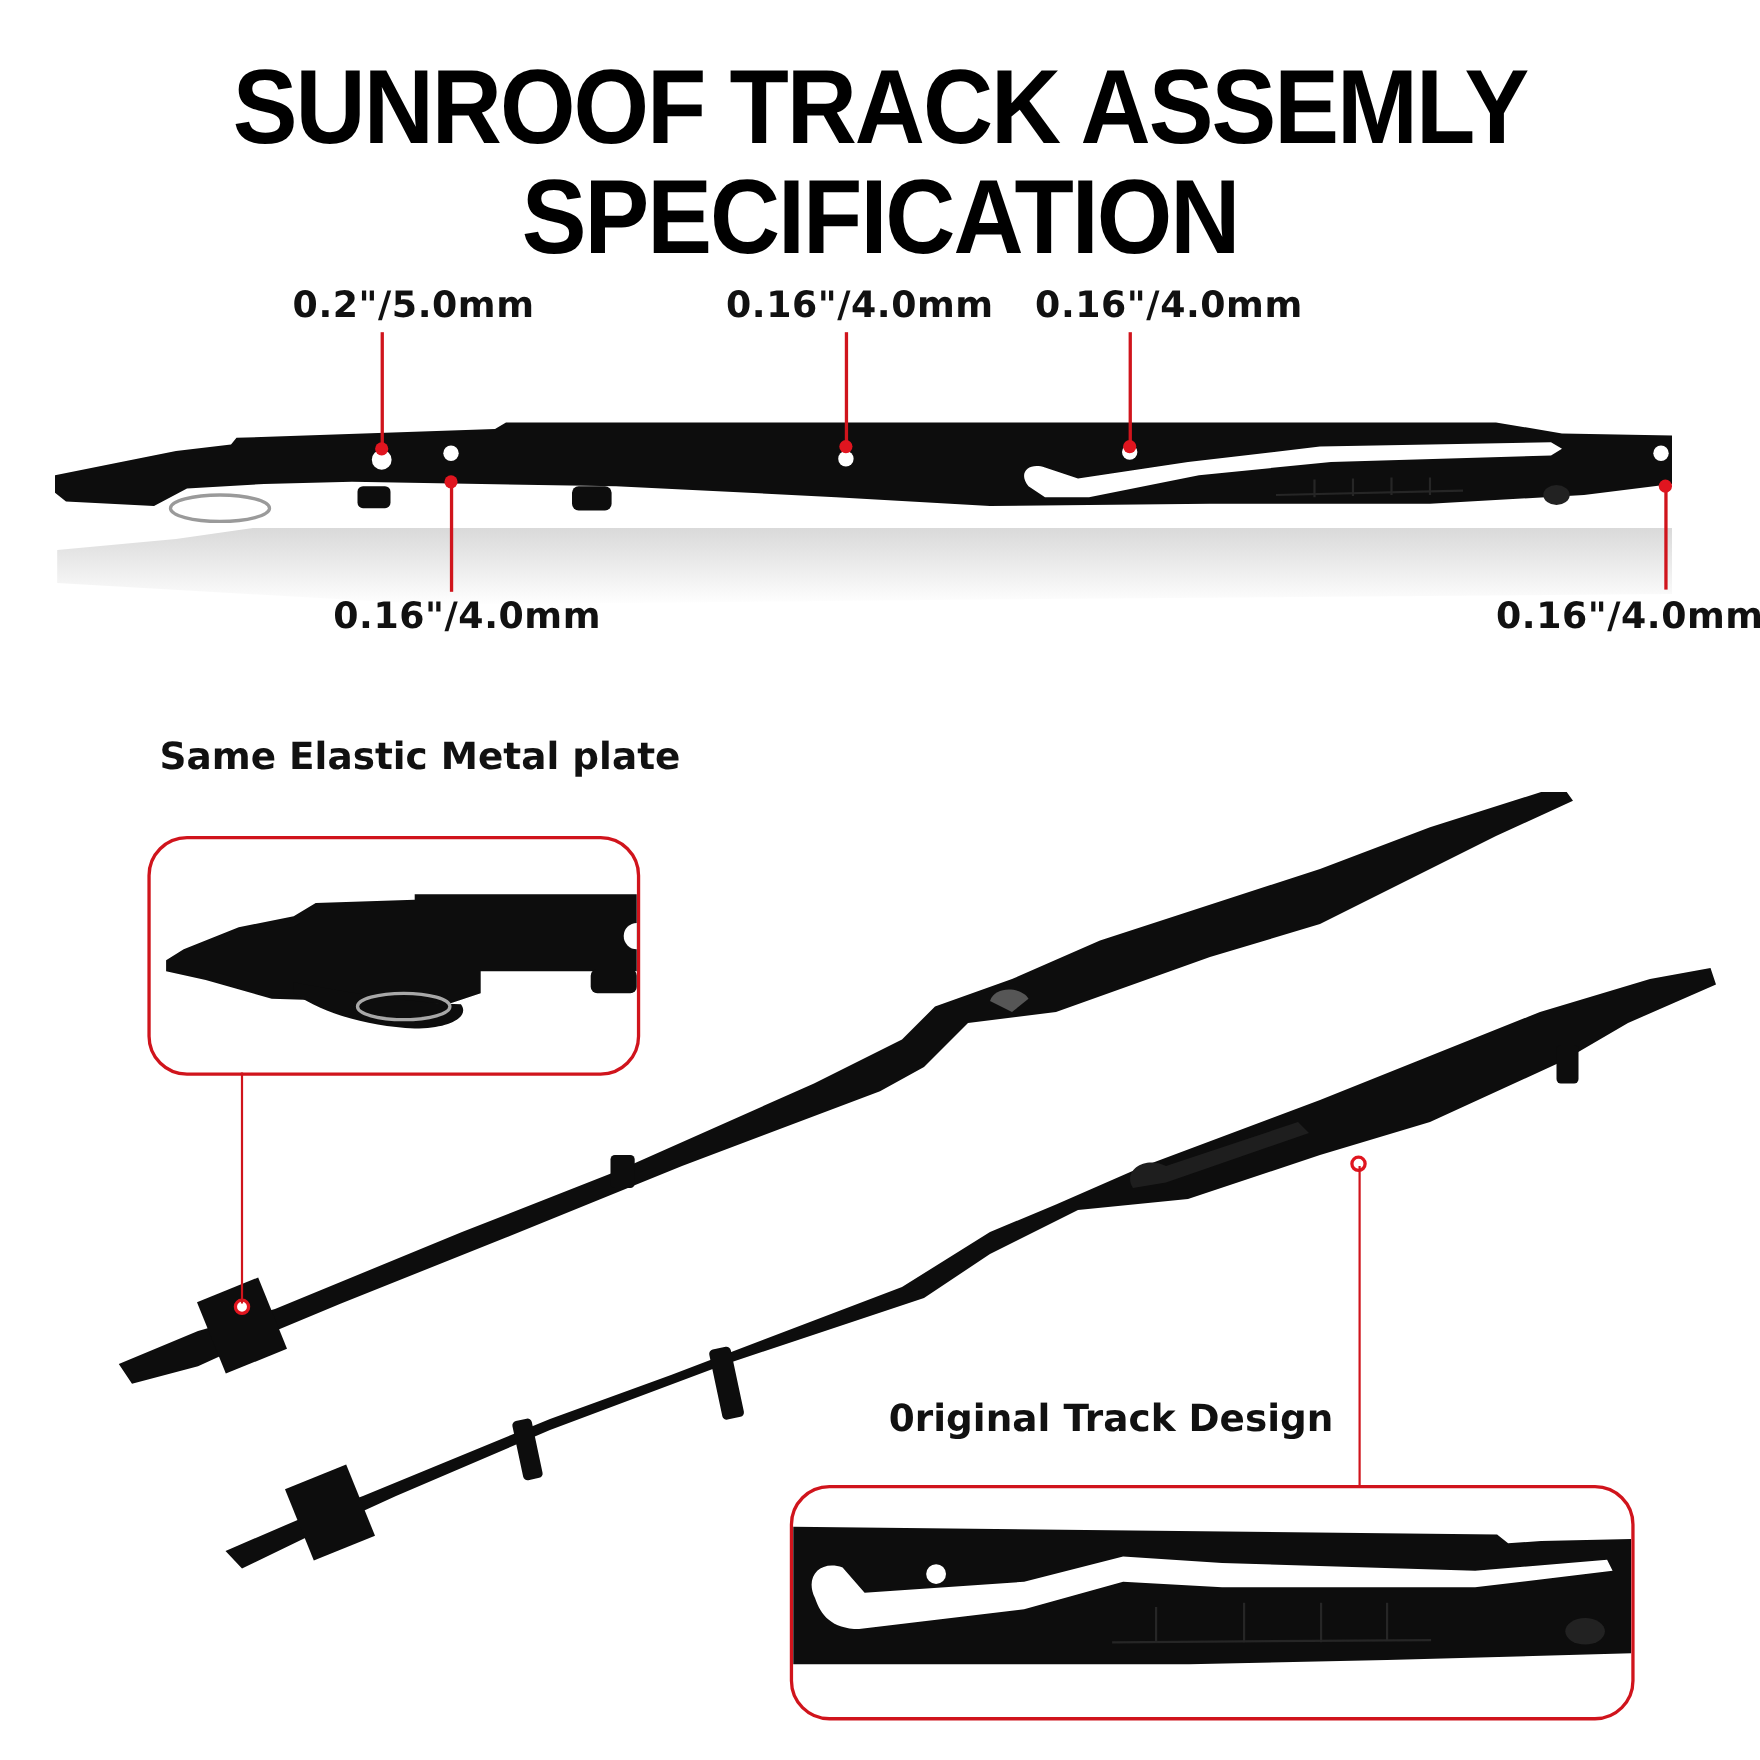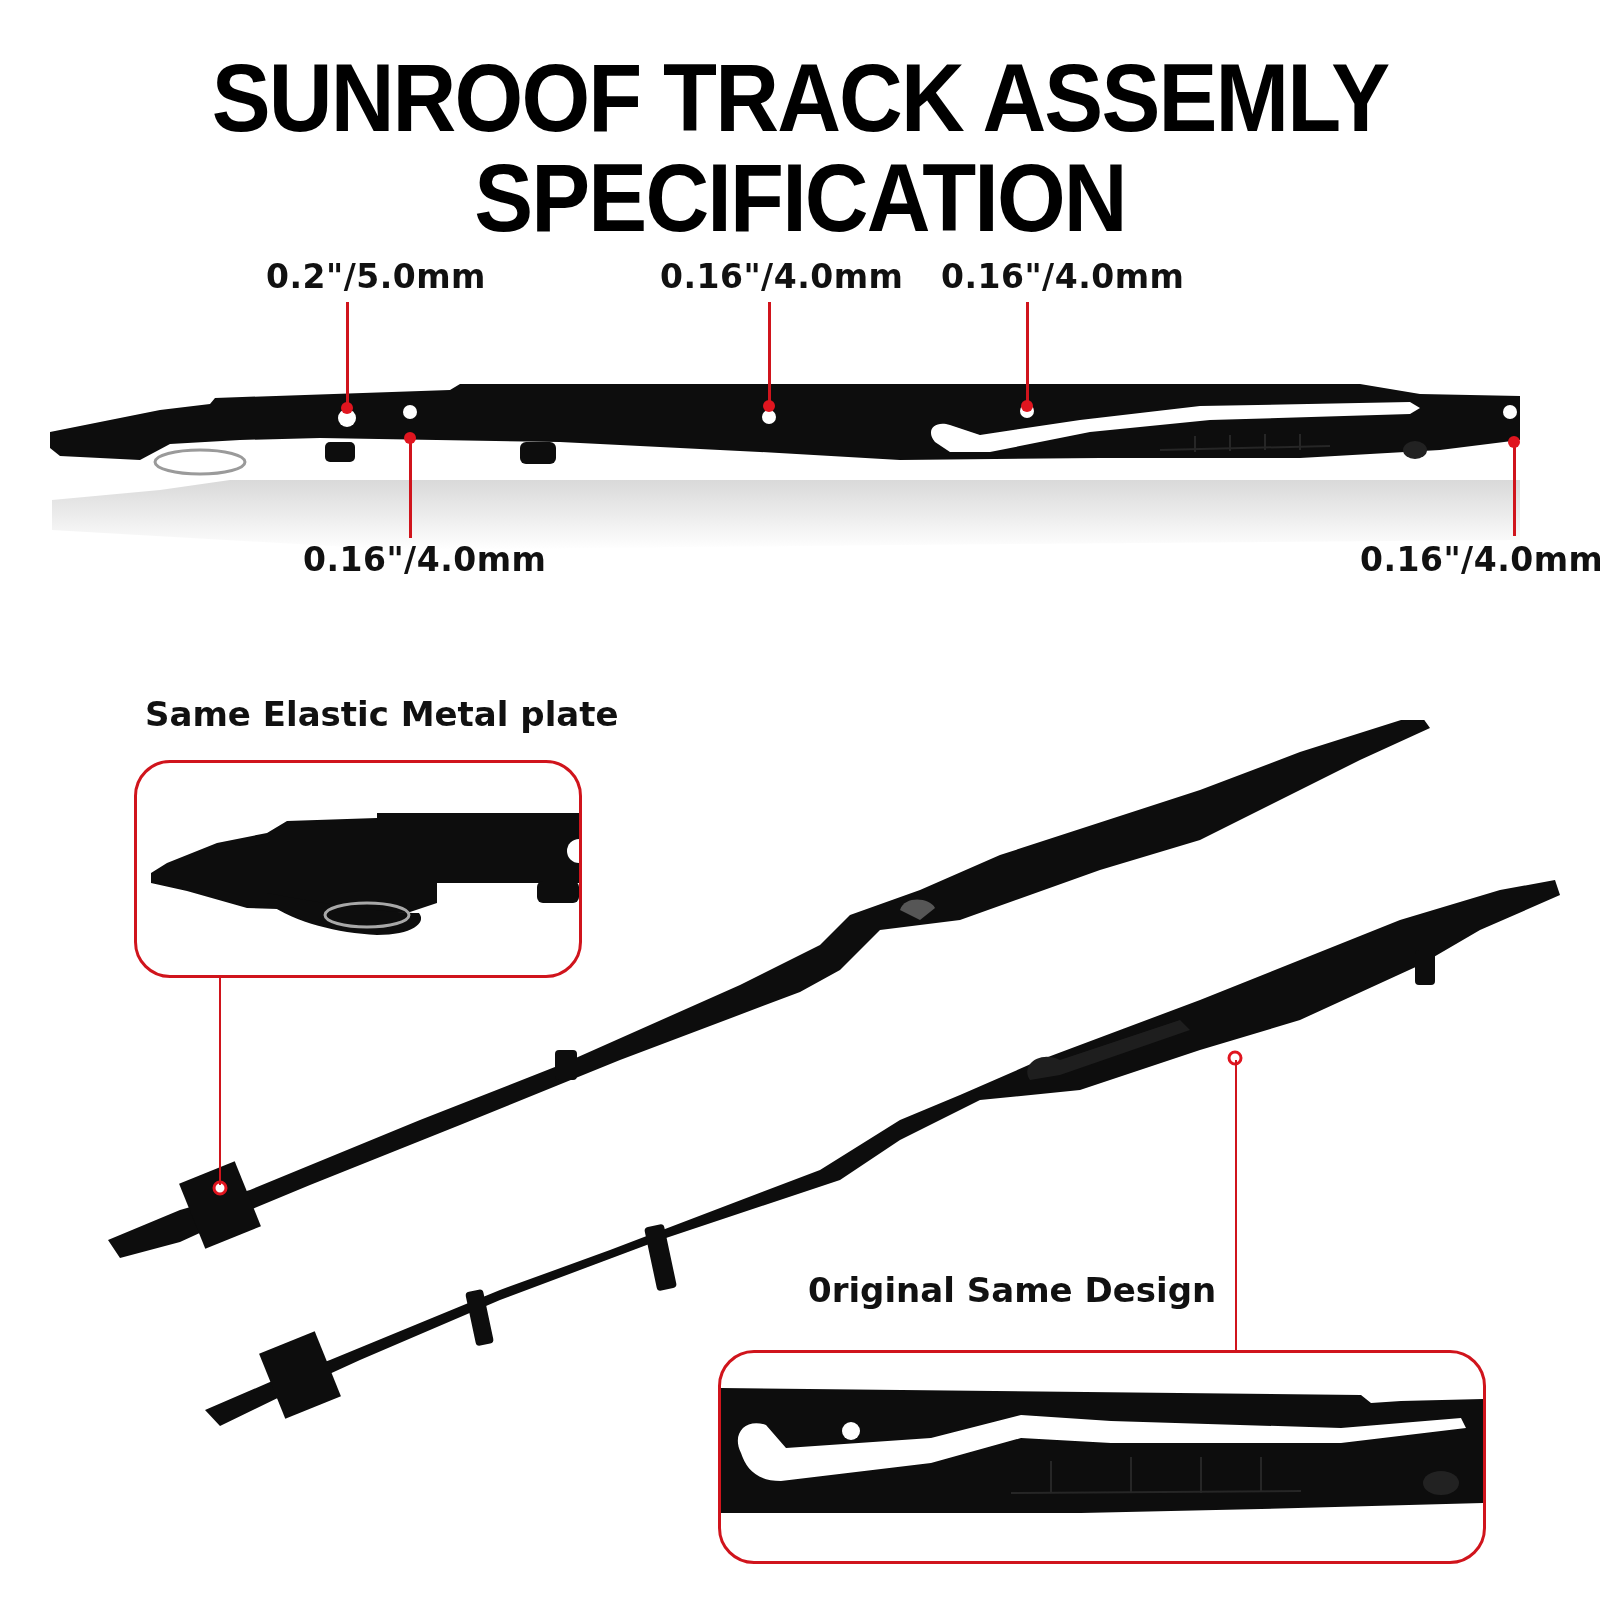--- a/index.html
+++ b/index.html
@@ -99,33 +99,33 @@
 
   <path d="M205,690 L270,662 L330,640 L500,570 L610,530 L820,450 L900,400 L960,375 L1040,340 L1200,280 L1400,200 L1500,170 L1555,160 L1560,175 L1480,210 L1420,245 L1300,300 L1200,330 L1080,370 L980,380 L900,420 L840,460 L660,520 L500,580 L360,640 L290,672 L220,706 Z" fill="#0d0d0d"></path>
   <rect x="650" y="505" width="20" height="65" rx="4" fill="#0d0d0d" transform="rotate(-12 660 535)"></rect>
   <rect x="470" y="570" width="18" height="55" rx="4" fill="#0d0d0d" transform="rotate(-12 480 595)"></rect>
   <rect x="270" y="620" width="60" height="70" fill="#0d0d0d" transform="rotate(-22 300 655)"></rect>
   <rect x="1415" y="230" width="20" height="35" rx="4" fill="#0d0d0d"></rect>
   <path d="M1030,360 C1020,345 1040,330 1060,340 L1180,300 L1190,310 L1060,355 Z" fill="#1e1e1e"></path>
   <circle cx="1235" cy="338" r="6" fill="#fff" stroke="#e0151f" stroke-width="3"></circle>
 </svg>
 
-<div class="section-label" style="left:145px;top:694px;">Same Elastic Metal plate</div>
+<div class="section-label" style="left:145px;top:668px;">Same Elastic Metal plate</div>
 <div class="detail-box" style="left:134px;top:760px;width:442px;height:212px;">
   <svg width="442" height="212" style="left:0;top:0;">
     <path d="M240,50 L442,50 L442,120 L300,120 L300,140 L270,150 L110,145 L50,128 L14,120 L14,110 L30,100 L80,80 L130,70 L150,58 L240,55 Z" fill="#0d0d0d"></path>
     <rect x="400" y="118" width="42" height="22" rx="6" fill="#0d0d0d"></rect>
     <path d="M130,130 C180,140 250,150 282,150 C290,160 275,172 240,172 C200,170 160,160 130,140 Z" fill="#0d0d0d"></path>
     <ellipse cx="230" cy="152" rx="42" ry="12" fill="none" stroke="#a8a8a8" stroke-width="3"></ellipse>
     <circle cx="442" cy="88" r="12" fill="#fff"></circle>
   </svg>
 </div>
 <div class="callout-line" style="left:219px;top:975px;height:210px;width:2px;"></div>
 
-<div class="section-label" style="left:808px;top:1270px;">0riginal Same Design</div>
+<div class="section-label" style="left:808px;top:1270px;">0riginal Track Design</div>
 <div class="callout-line" style="left:1235px;top:1060px;height:292px;width:2px;"></div>
 <div class="detail-box" style="left:718px;top:1350px;width:762px;height:208px;">
   <svg width="762" height="208" style="left:0;top:0;">
     <path d="M0,35 L640,42 L650,50 L680,48 L762,46 L762,150 L540,156 L360,160 L0,160 Z" fill="#0d0d0d"></path>
     <path d="M20,100 C10,80 25,65 45,72 L65,95 L210,85 L300,62 L390,68 L620,75 L740,65 L745,75 L620,90 L390,90 L300,85 L210,110 L60,128 C35,128 25,115 20,100 Z" fill="#fff"></path>
     <circle cx="130" cy="78" r="9" fill="#fff"></circle>
     <g stroke="#262626" stroke-width="2" fill="none">
       <path d="M290,140 L580,138"></path>
       <path d="M330,108 L330,140 M410,104 L410,140 M480,104 L480,140 M540,104 L540,138"></path>
     </g>

